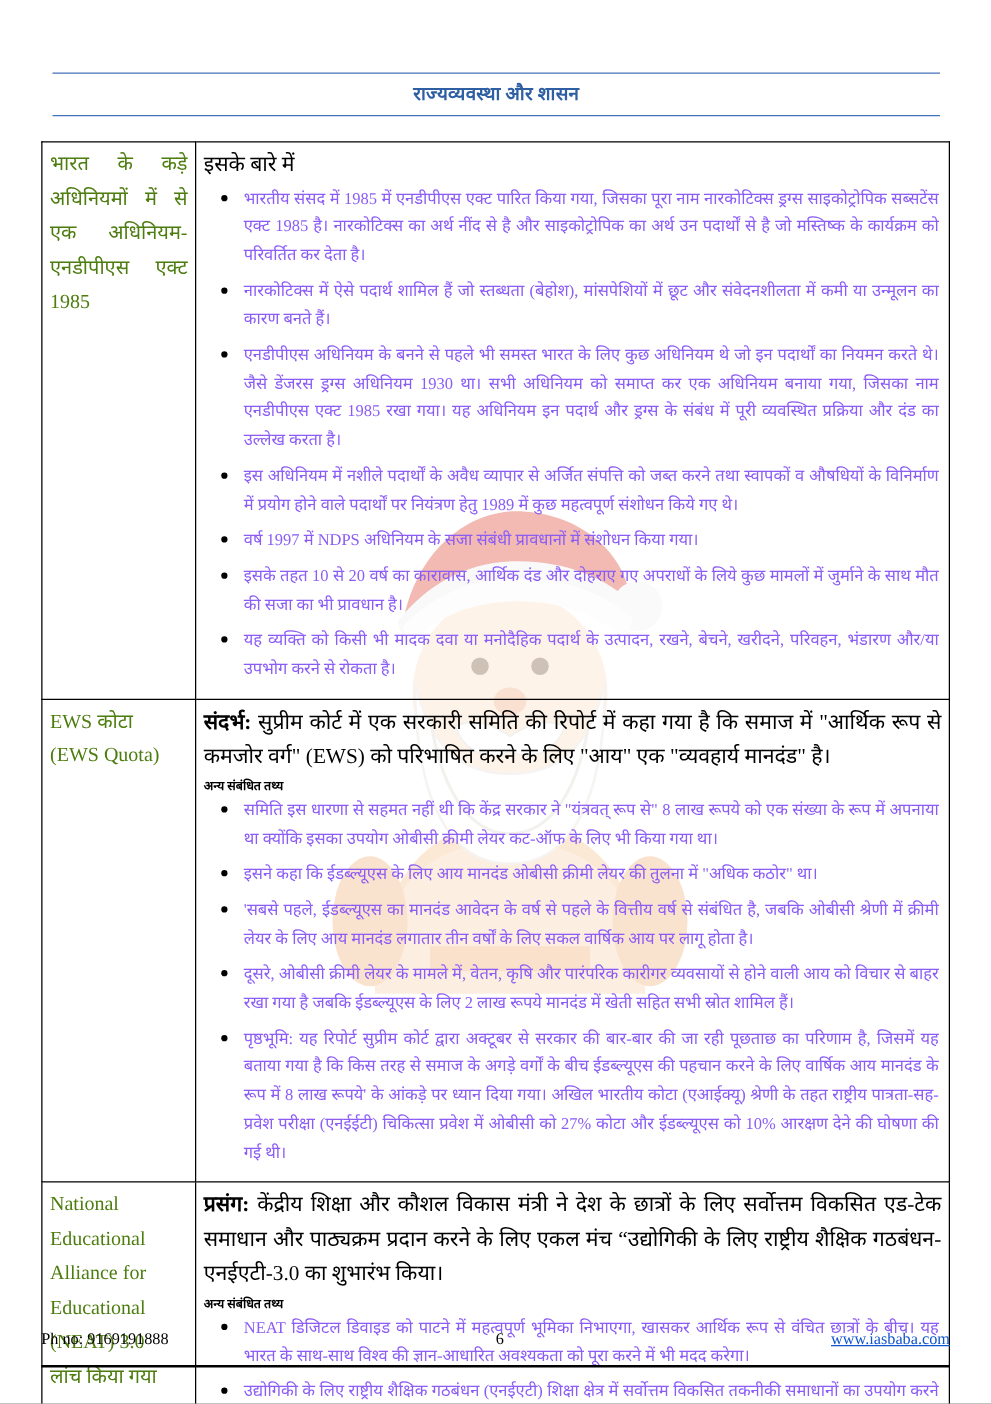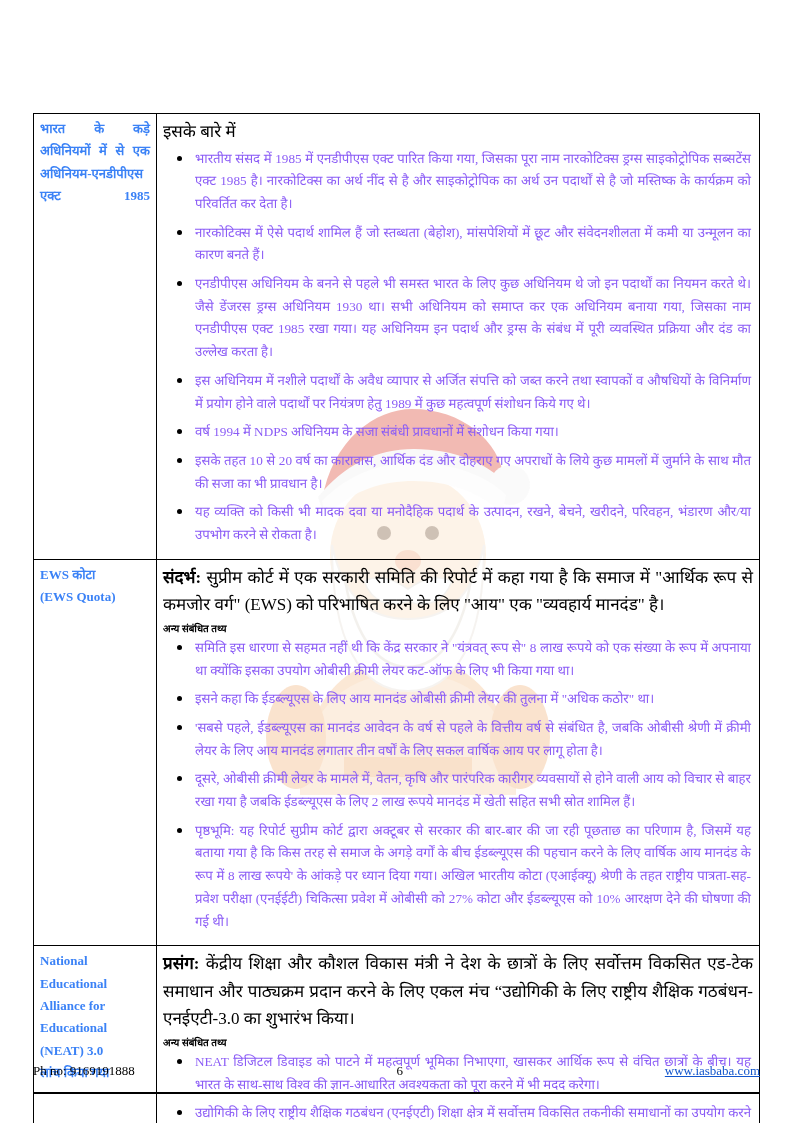--- a/index.html
+++ b/index.html
@@ -62,23 +62,23 @@
     z-index: 2;
   }
   .tbl td {
     border: 1px solid #000000;
     vertical-align: top;
     padding: 4px 6px 6px 6px;
   }
   .col-head { width: 110px; }
 
   .head-text {
-    color: #3b82f6;
-    font-size: 13px;
-    font-weight: 700;
+    color: #4d7c0f;
+    font-size: 16px;
+    font-weight: 400;
     line-height: 1.72;
     text-align: justify;
     text-align-last: justify;
     word-spacing: 1px;
   }
   .head-text.ltr {
     text-align: center;
     text-align-last: left;
     word-spacing: 0;
   }
@@ -185,36 +185,41 @@
         <path d="M74 96 C84 34 128 4 164 4 C214 4 252 36 256 74 C230 58 198 50 164 50 C128 50 96 66 74 96 Z" fill="#e05a4a"></path>
         <path d="M70 92 C96 60 128 44 166 44 C206 44 238 58 258 78 L262 96 C236 74 204 62 166 62 C128 62 96 76 74 104 Z" fill="#f2f2f2"></path>
 
         <circle cx="262" cy="80" r="20" fill="#f4f4f4"></circle>
 
         <path d="M74 96 C100 70 130 58 166 58 C204 58 238 70 258 90 L254 108 C232 88 202 76 166 76 C130 76 100 88 78 112 Z" fill="#fbfbfb"></path>
       </g>
     </svg>
   </div>
 
+  <div class="doc-header">
+    <div class="rule"></div>
+    <div class="htitle">राज्यव्यवस्था और शासन</div>
+    <div class="rule bottom"></div>
+  </div>
 
   <table class="tbl">
     <tbody>
 
       <tr>
         <td class="col-head">
           <div class="head-text">भारत के कड़े अधिनियमों में से एक अधिनियम-एनडीपीएस एक्ट 1985</div>
         </td>
         <td class="body-cell">
           <p class="lead">इसके बारे में</p>
           <ul class="blist">
             <li>भारतीय संसद में 1985 में एनडीपीएस एक्ट पारित किया गया, जिसका पूरा नाम नारकोटिक्स ड्रग्स साइकोट्रोपिक सब्सटेंस एक्ट 1985 है। नारकोटिक्स का अर्थ नींद से है और साइकोट्रोपिक का अर्थ उन पदार्थों से है जो मस्तिष्क के कार्यक्रम को परिवर्तित कर देता है।</li>
             <li>नारकोटिक्स में ऐसे पदार्थ शामिल हैं जो स्तब्धता (बेहोश), मांसपेशियों में छूट और संवेदनशीलता में कमी या उन्मूलन का कारण बनते हैं।</li>
             <li>एनडीपीएस अधिनियम के बनने से पहले भी समस्त भारत के लिए कुछ अधिनियम थे जो इन पदार्थों का नियमन करते थे। जैसे डेंजरस ड्रग्स अधिनियम 1930 था। सभी अधिनियम को समाप्त कर एक अधिनियम बनाया गया, जिसका नाम एनडीपीएस एक्ट 1985 रखा गया। यह अधिनियम इन पदार्थ और ड्रग्स के संबंध में पूरी व्यवस्थित प्रक्रिया और दंड का उल्लेख करता है।</li>
             <li>इस अधिनियम में नशीले पदार्थों के अवैध व्यापार से अर्जित संपत्ति को जब्त करने तथा स्वापकों व औषधियों के विनिर्माण में प्रयोग होने वाले पदार्थों पर नियंत्रण हेतु 1989 में कुछ महत्वपूर्ण संशोधन किये गए थे।</li>
-            <li>वर्ष 1994 में NDPS अधिनियम के सजा संबंधी प्रावधानों में संशोधन किया गया।</li>
+            <li>वर्ष 1997 में NDPS अधिनियम के सजा संबंधी प्रावधानों में संशोधन किया गया।</li>
             <li>इसके तहत 10 से 20 वर्ष का कारावास, आर्थिक दंड और दोहराए गए अपराधों के लिये कुछ मामलों में जुर्माने के साथ मौत की सजा का भी प्रावधान है।</li>
             <li>यह व्यक्ति को किसी भी मादक दवा या मनोदैहिक पदार्थ के उत्पादन, रखने, बेचने, खरीदने, परिवहन, भंडारण और/या उपभोग करने से रोकता है।</li>
           </ul>
         </td>
       </tr>
 
       <tr>
         <td class="col-head">
           <div class="head-text ltr">EWS कोटा</div>
           <div class="head-text ltr">(EWS Quota)</div>

